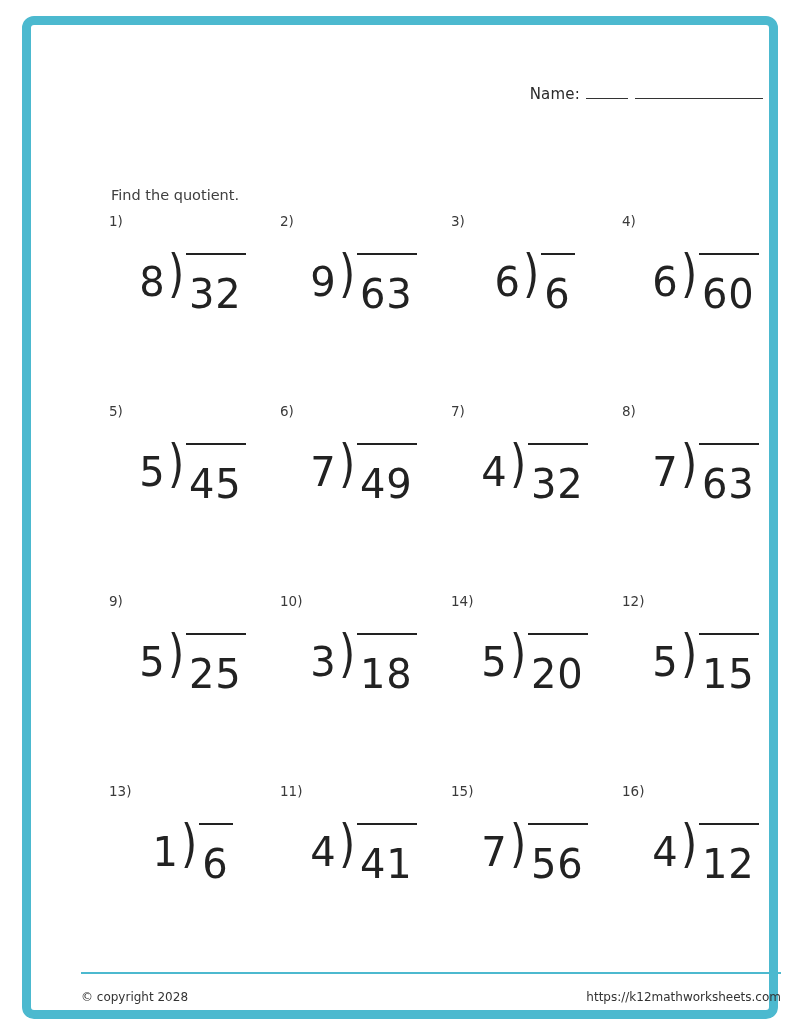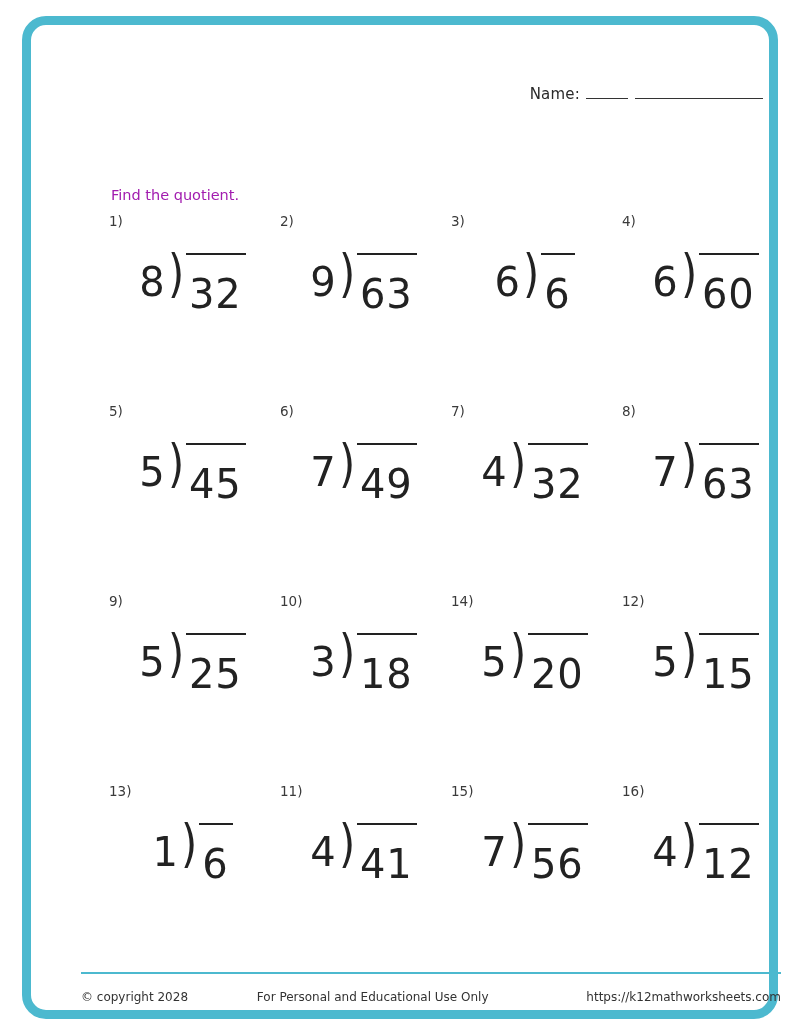--- a/index.html
+++ b/index.html
@@ -23,21 +23,21 @@
   }
 
   
   #frame {
     position: absolute;
     left: 22px;
     top: 16px;
     width: 756px;
     height: 1003px;
     border: 9px solid #4cb9cf;
-    border-radius: 24px;
+    border-radius: 12px;
     box-sizing: border-box;
     background: #ffffff;
   }
 
   #sheet {
     position: absolute;
     left: 40px;
     top: 34px;
     width: 720px;
     height: 967px;
@@ -76,21 +76,21 @@
     color: #1d1d1d;
     letter-spacing: .3px;
   }
 
   
   .instruction {
     position: absolute;
     top: 128px;
     left: 40px;
     font-size: 14.5px;
-    color: #a21caf;
+    color: #404040;
   }
 
   
   #grid {
     position: absolute;
     top: 152px;
     left: 36px;
     width: 684px;
     display: grid;
     grid-template-columns: repeat(4, 171px);
@@ -398,19 +398,18 @@
               <span class="dividend">12</span>
             </div>
           </div>
         </div>
 
       </div>
 
       <div class="footer-rule"></div>
       <div class="footer">
         <span class="left">© copyright 2028</span>
-        <span class="center">For Personal and Educational Use Only</span>
         <span class="right">https://k12mathworksheets.com</span>
       </div>
 
     </div>
   </div>
 </div>
 
 </body></html>

